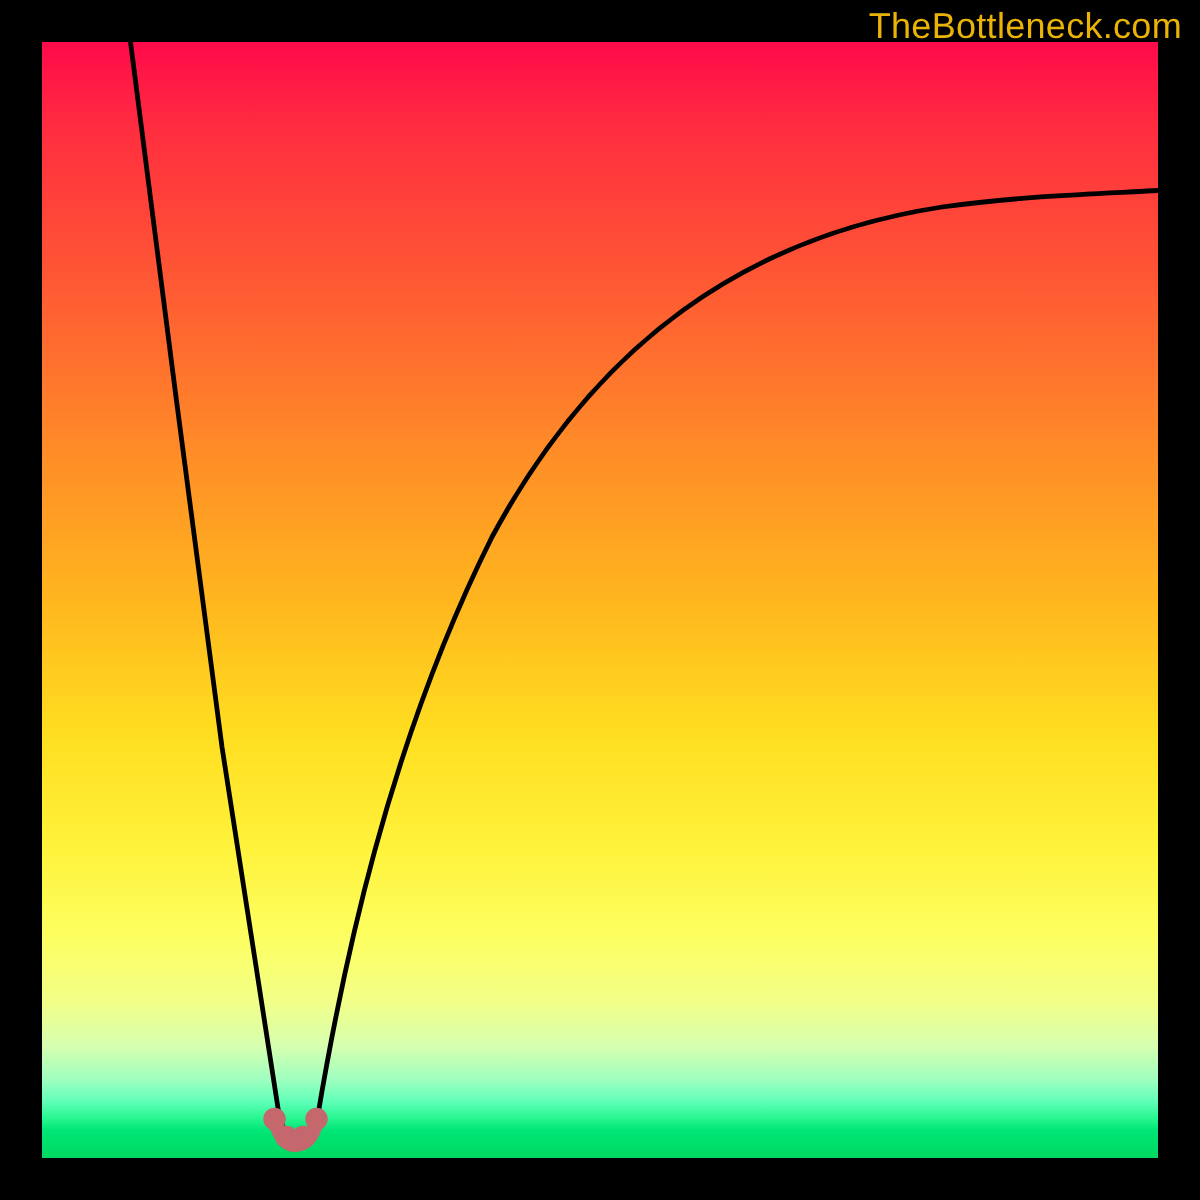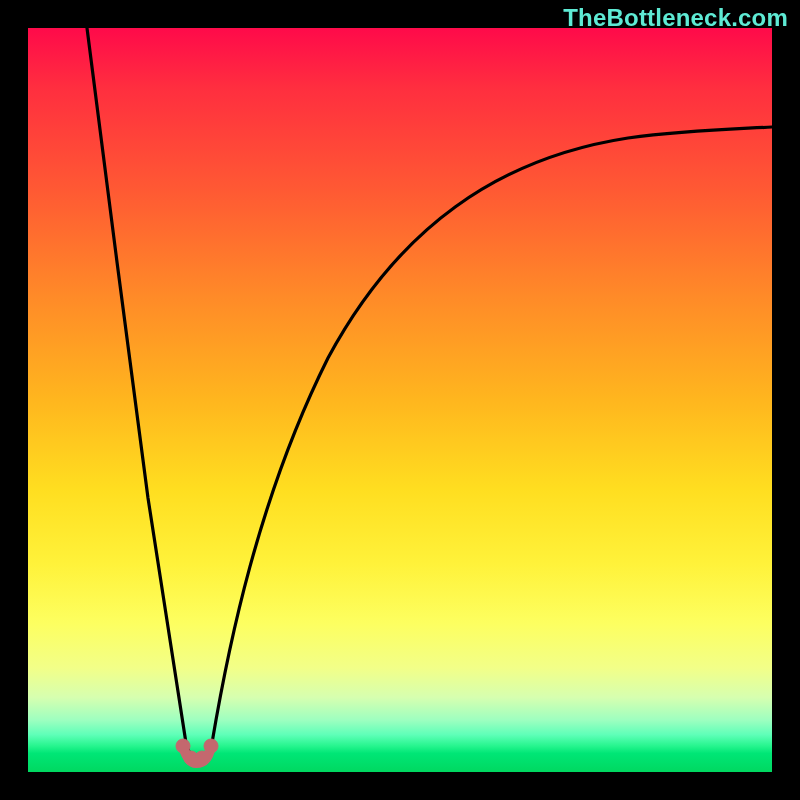--- a/index.html
+++ b/index.html
@@ -47,22 +47,22 @@
       #26f58e 96.5%,
       #00e676 97.5%,
       #00d860 100%
     );
   }
   .watermark {
     position: absolute;
     top: 4px;
     right: 12px;
     font-size: 24px;
-    font-weight: 700;
-    color: #5eead4;
+    font-weight: 400;
+    color: #eab308;
     letter-spacing: 0.2px;
     user-select: none;
   }
   svg.curve {
     position: absolute;
     inset: 0;
     width: 744px;
     height: 744px;
   }
 </style>

